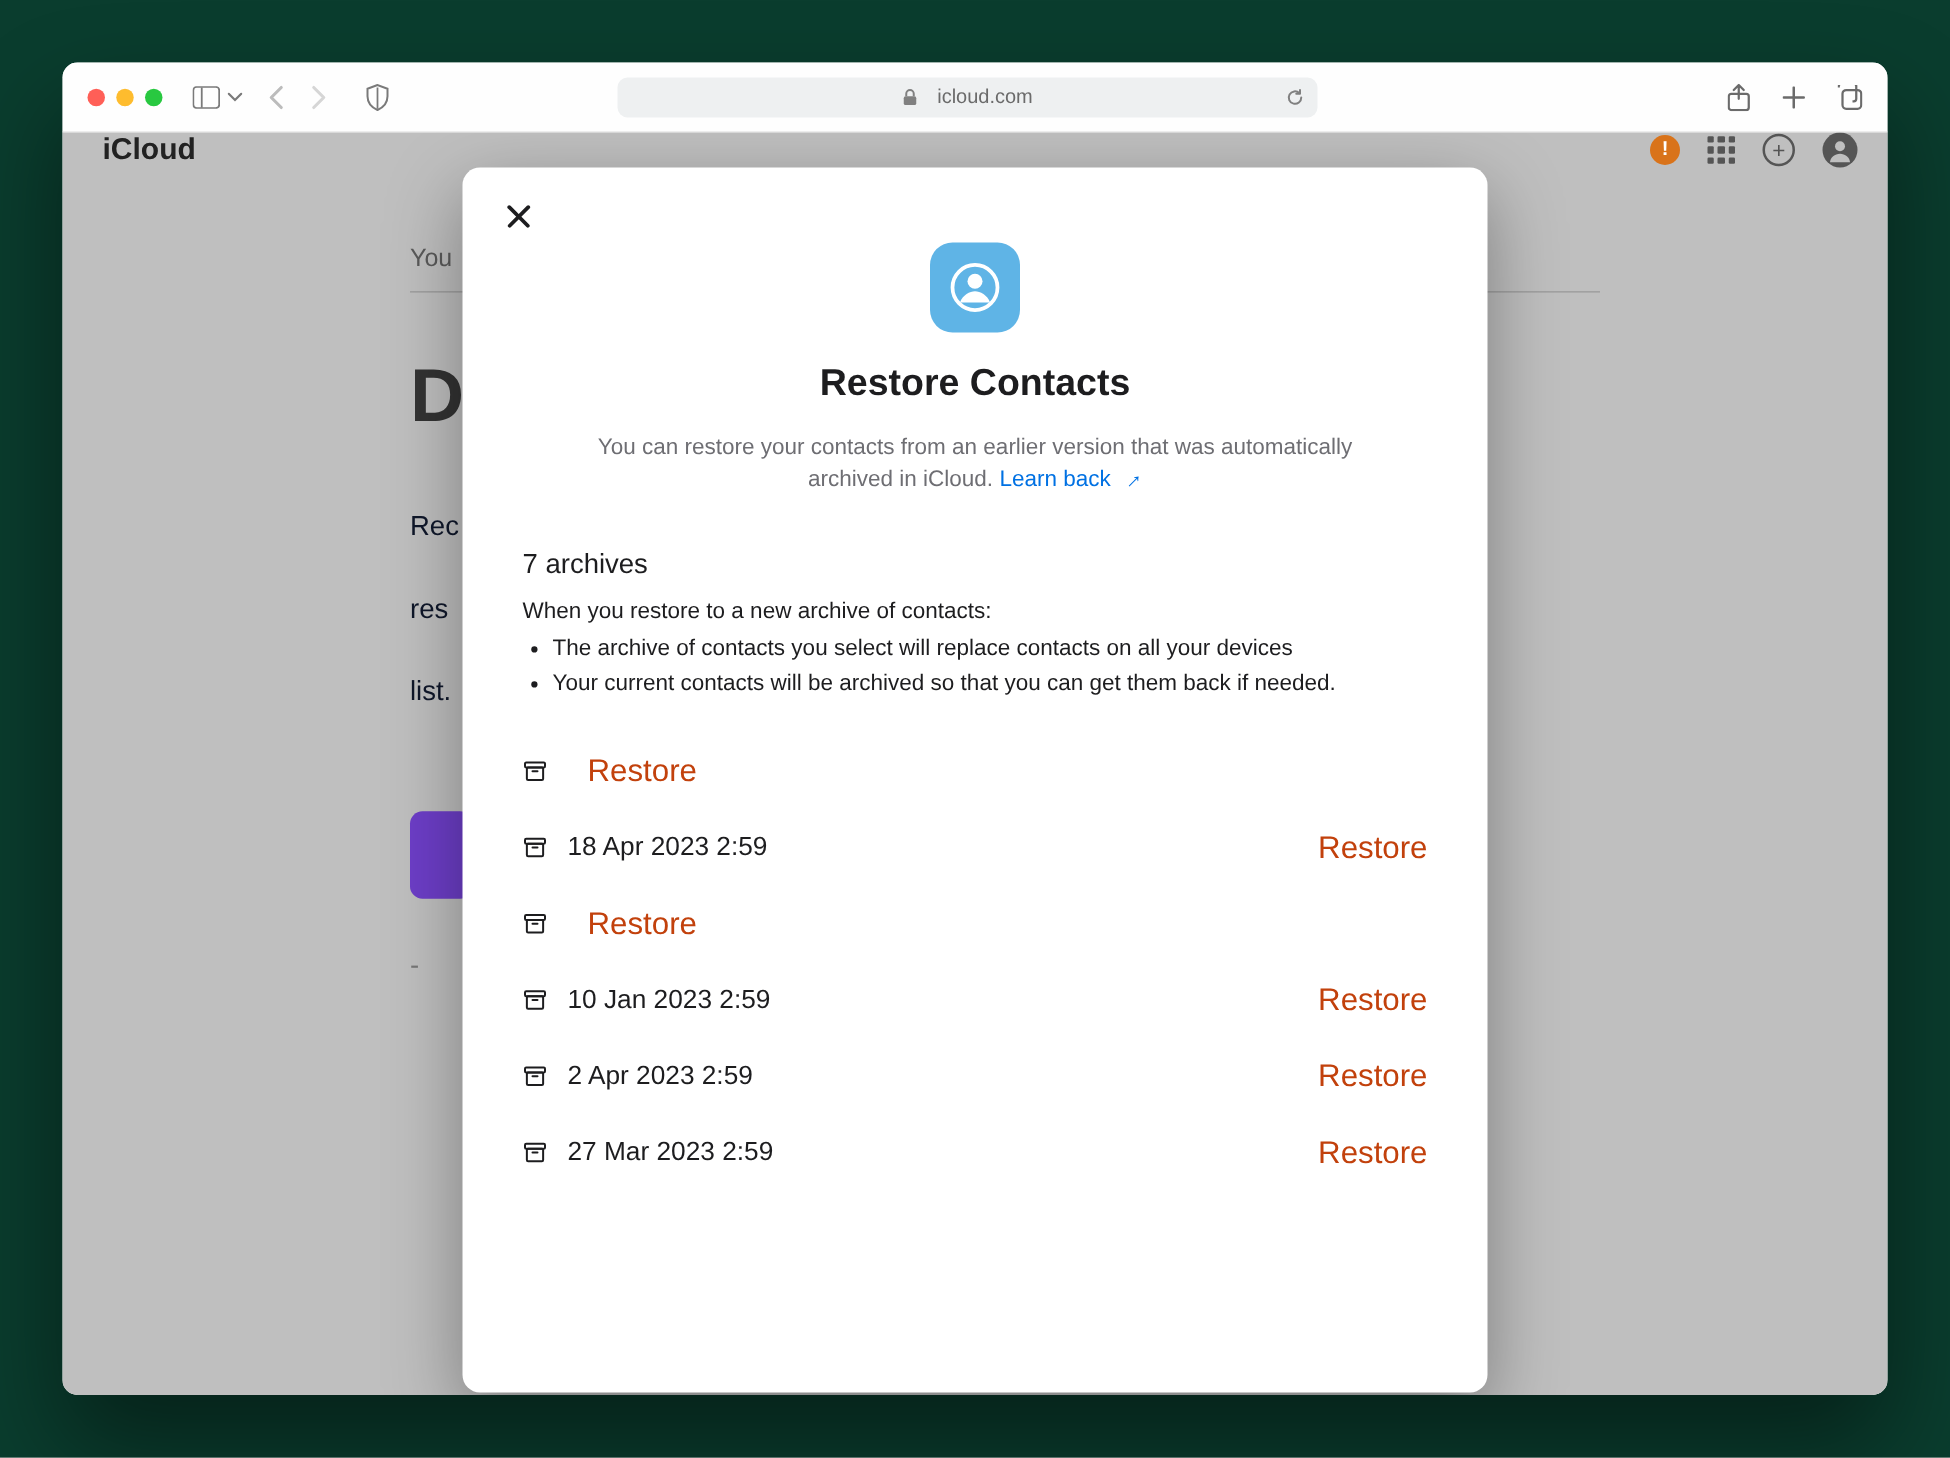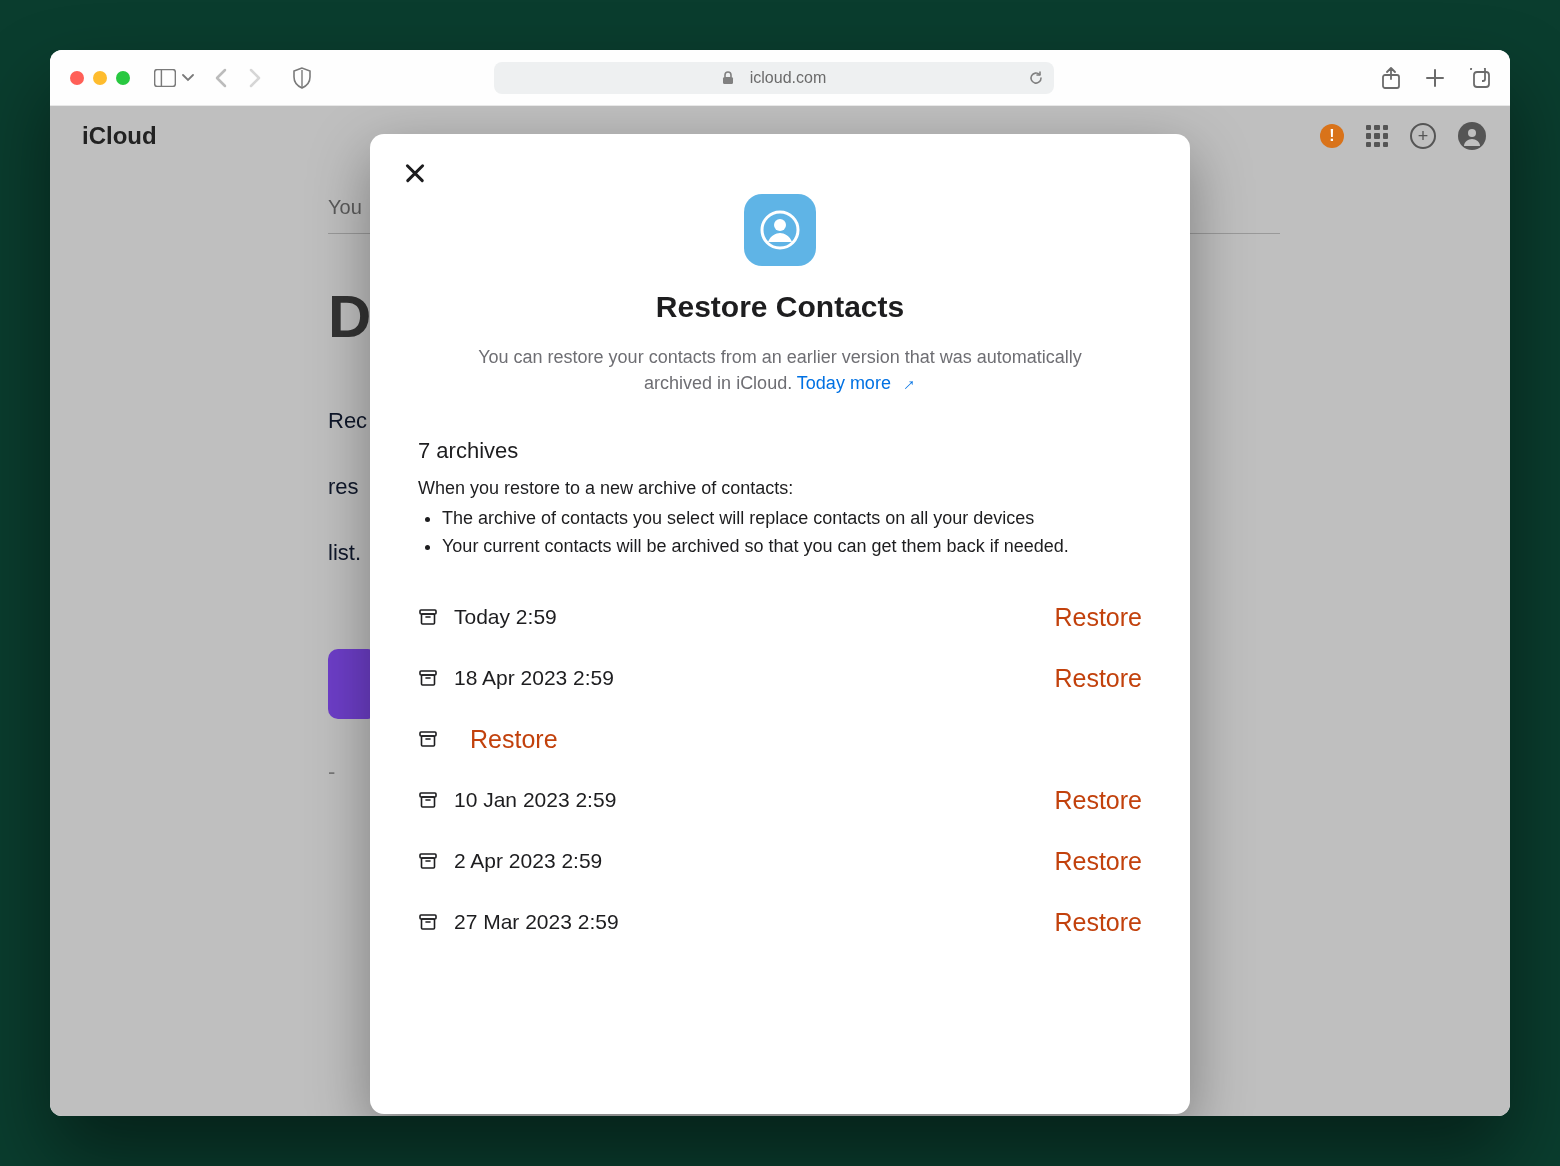--- a/index.html
+++ b/index.html
@@ -58,21 +58,21 @@
 
 .page {
   flex: 1;
   position: relative;
   background: #bfbfbf;
   overflow: hidden;
 }
 .icloud-bar {
   height: 60px;
   display: flex;
-  align-items: center;
+  align-items: flex-start;
   padding: 0 24px;
   color: #333;
 }
 .apple-logo { font-size: 24px; margin-right: 8px; color: #333; }
 .icloud-title { font-size: 24px; font-weight: 700; color: #222; }
 .icloud-right { margin-left: auto; display: flex; align-items: center; gap: 22px; }
 .badge-orange { width: 24px; height: 24px; border-radius: 50%; background: #d9731a; color: #fff; display:flex; align-items:center; justify-content:center; font-weight:700; font-size:16px;}
 .grid-icon { width:22px; height:22px; display:grid; grid-template-columns:repeat(3,1fr); grid-template-rows:repeat(3,1fr); gap:3px; }
 .grid-icon span { background:#555; border-radius:1px; }
 .circ-btn { width:26px; height:26px; border:2px solid #555; border-radius:50%; display:flex; align-items:center; justify-content:center; color:#555; font-size:18px; font-weight:300;}
@@ -276,38 +276,37 @@
             <circle cx="22" cy="22" r="18" fill="none" stroke="#fff" stroke-width="3"></circle>
             <circle cx="22" cy="17" r="6" fill="#fff"></circle>
             <path d="M10 34c2-6 8-9 12-9s10 3 12 9" fill="#fff"></path>
           </svg>
       </div>
 
       <h2 class="modal-title">Restore Contacts</h2>
 
       <p class="modal-desc">
         <span>You can restore your contacts from an earlier version that was automatically archived in iCloud.</span>
-        <a class="learn-more" href="#"><span>Today more</span> <span class="arrow">→</span></a>
+        <a class="learn-more" href="#"><span>Learn back</span> <span class="arrow">→</span></a>
       </p>
 
       <div class="archives-header">7 archives</div>
       <div class="archives-note">When you restore to a new archive of contacts:</div>
       <ul class="archives-list">
         <li>The archive of contacts you select will replace contacts on all your devices</li>
         <li>Your current contacts will be archived so that you can get them back if needed.</li>
       </ul>
 
       <div id="archive-rows">
           <div class="arch-row">
             <svg viewBox="0 0 20 20" class="arch-icon">
               <rect x="2" y="3" width="16" height="4" rx="1" fill="none" stroke="#1d1d1f" stroke-width="1.6"></rect>
               <rect x="3.5" y="7" width="13" height="10" rx="1" fill="none" stroke="#1d1d1f" stroke-width="1.6"></rect>
               <line x1="8" y1="10" x2="12" y2="10" stroke="#1d1d1f" stroke-width="1.6" stroke-linecap="round"></line>
             </svg>
-            <div class="arch-date">Today 2:59</div>
             <div class="arch-restore">Restore</div>
           </div>
           <div class="arch-row">
             <svg viewBox="0 0 20 20" class="arch-icon">
               <rect x="2" y="3" width="16" height="4" rx="1" fill="none" stroke="#1d1d1f" stroke-width="1.6"></rect>
               <rect x="3.5" y="7" width="13" height="10" rx="1" fill="none" stroke="#1d1d1f" stroke-width="1.6"></rect>
               <line x1="8" y1="10" x2="12" y2="10" stroke="#1d1d1f" stroke-width="1.6" stroke-linecap="round"></line>
             </svg>
             <div class="arch-date">18 Apr 2023 2:59</div>
             <div class="arch-restore">Restore</div>

